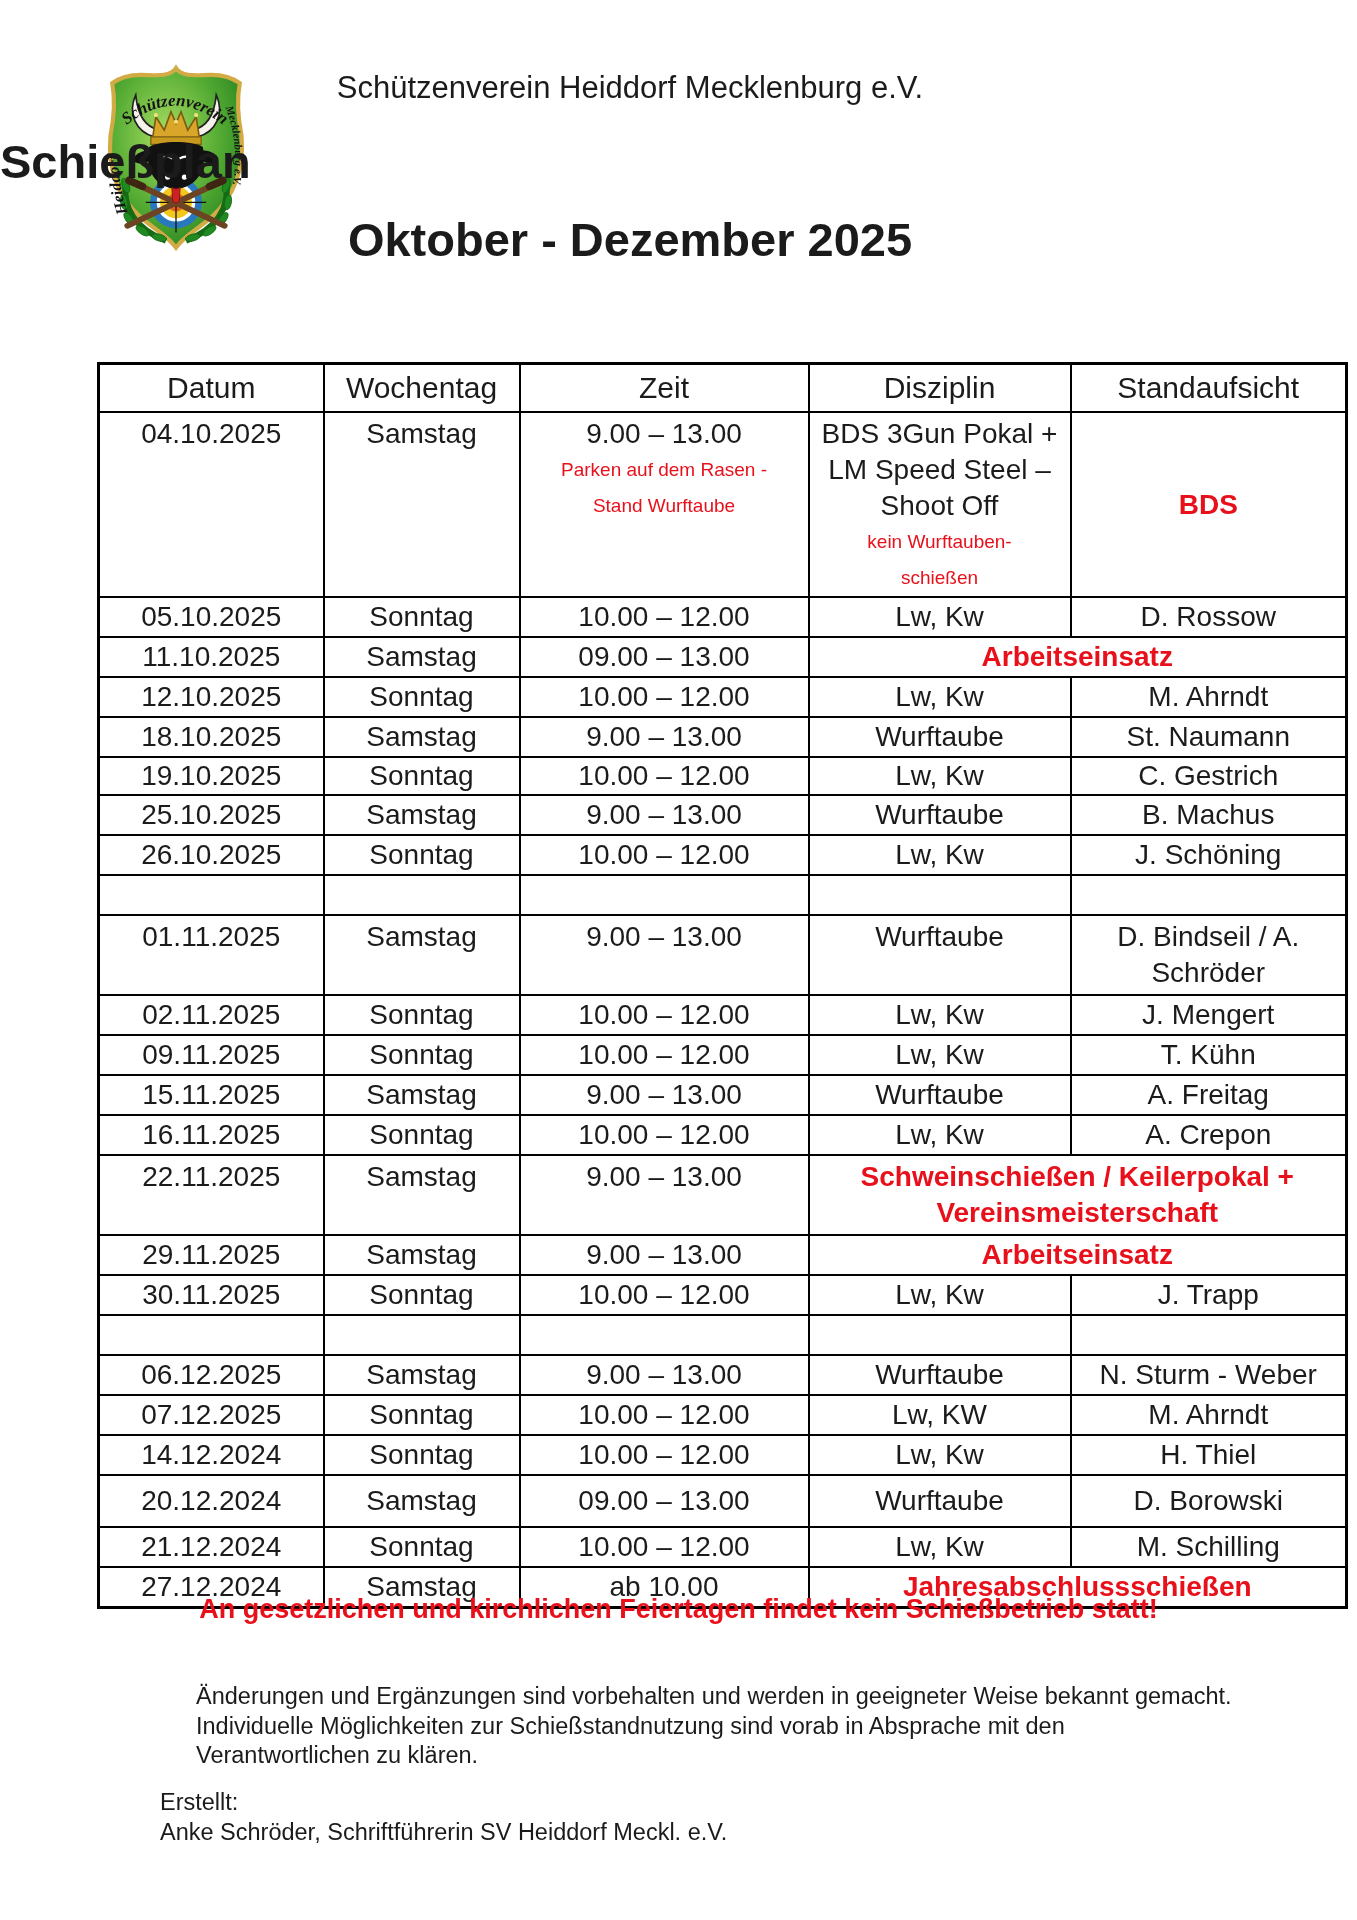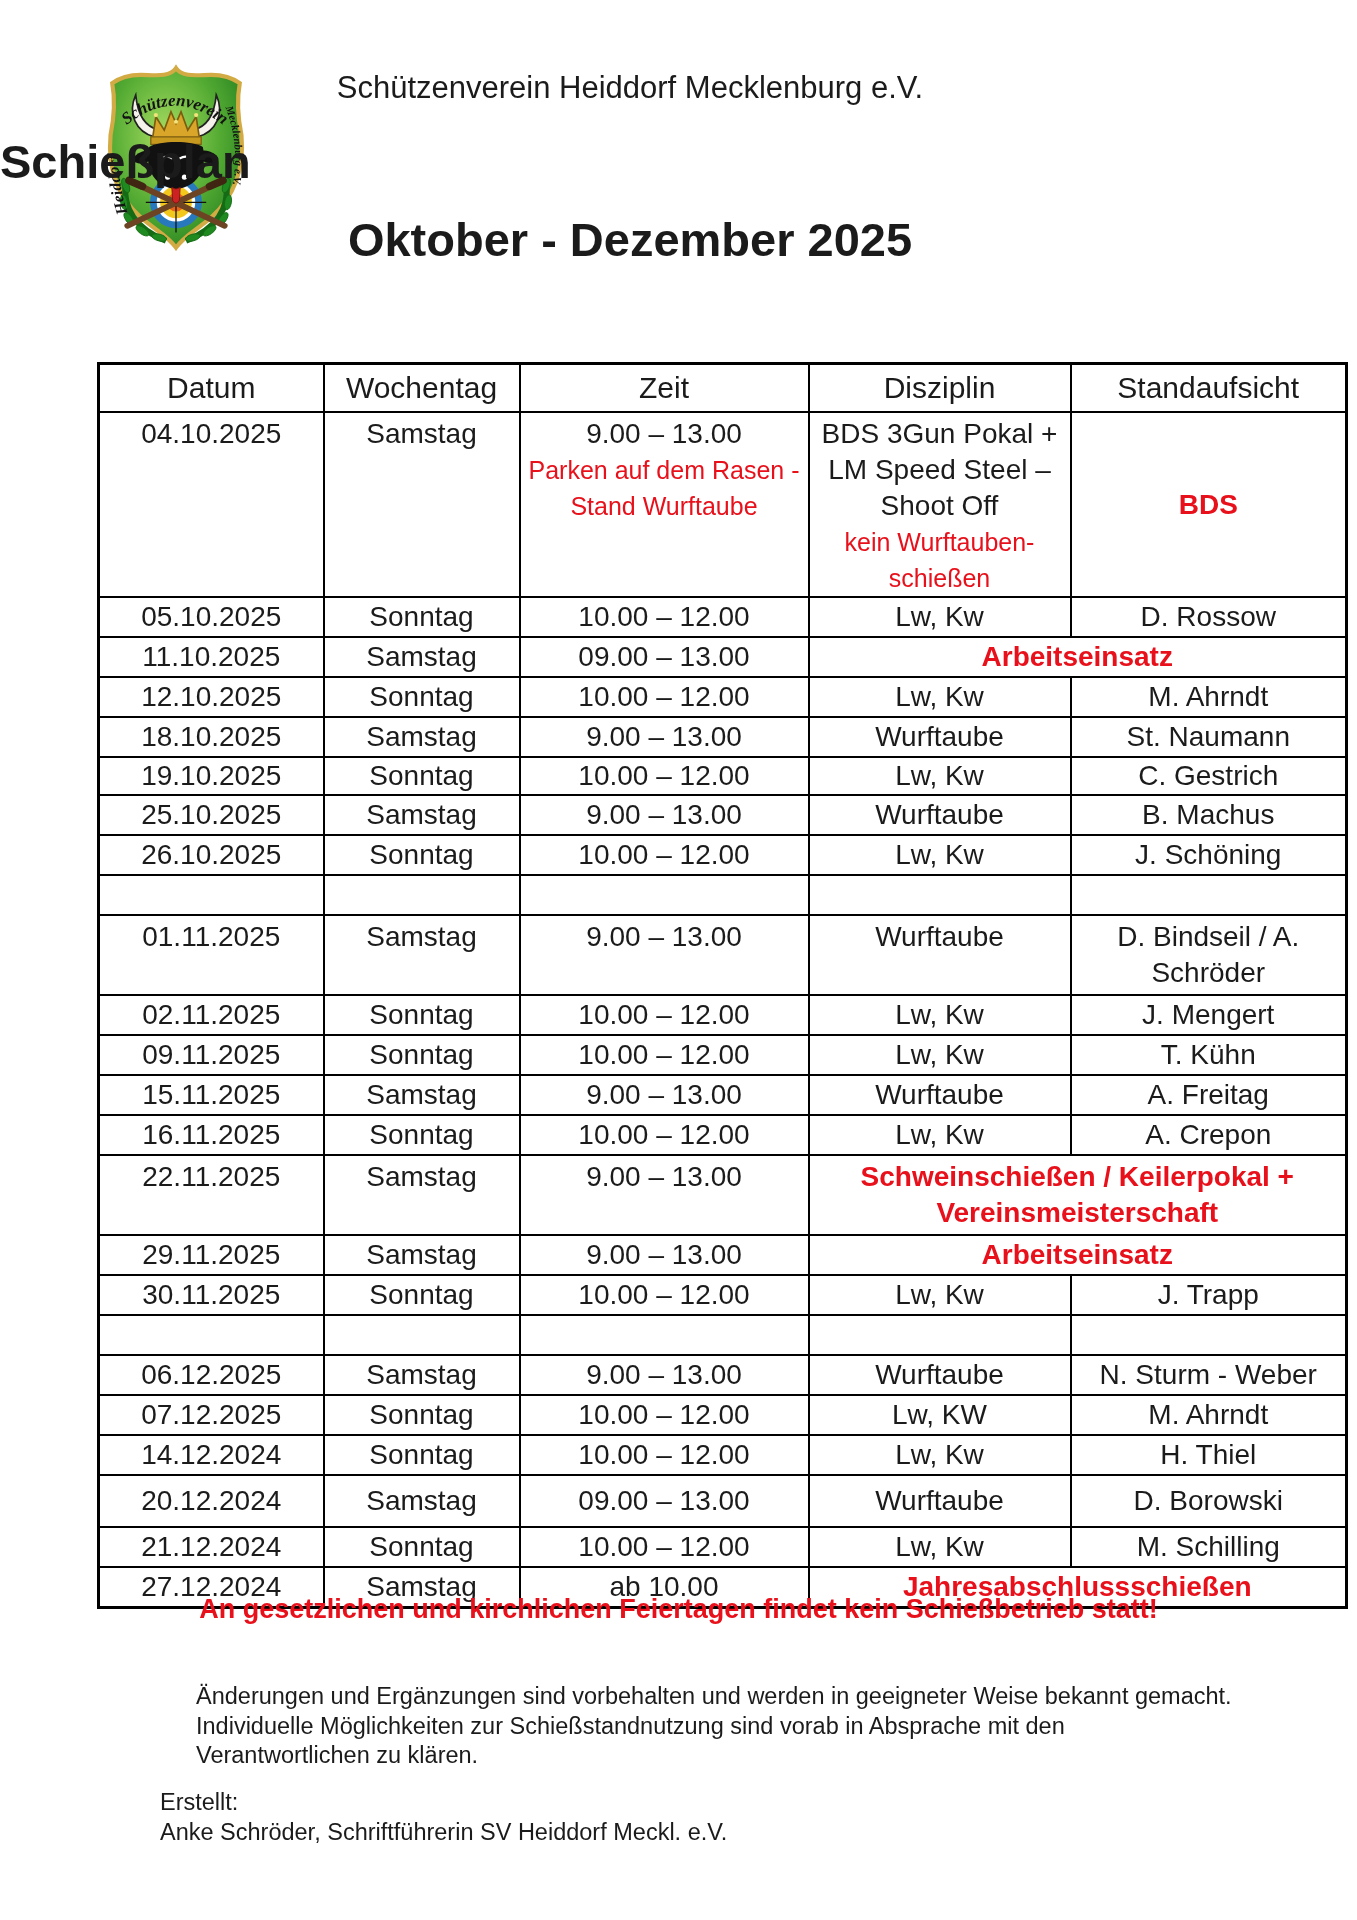--- a/index.html
+++ b/index.html
@@ -24,21 +24,21 @@
   }
   .schedule th, .schedule td {
     border:2px solid #000; text-align:center; vertical-align:middle;
     padding:0; overflow:hidden;
   }
   .schedule th { height:46px; font-size:30px; font-weight:normal; }
   .schedule td { font-size:28px; }
   .cl { line-height:36px; white-space:nowrap; }
   .red   { color:var(--red); }
   .bold  { font-weight:bold; }
-  .small { font-size:25px; }
+  .small { font-size:19px; }
   td.va-top { vertical-align:top; padding-top:3px; }
 
   
   .holiday-notice {
     top:1594px; left:0; width:1357px; text-align:center;
     color:var(--red); font-weight:bold; font-size:27px;
   }
   .notes   { top:1682px; left:160px; width:1120px; font-size:23.5px; line-height:29.5px;margin-left:36px; }
   .created { top:1788px; left:160px; width:1120px; font-size:23.5px; line-height:29.5px; }
 </style>

